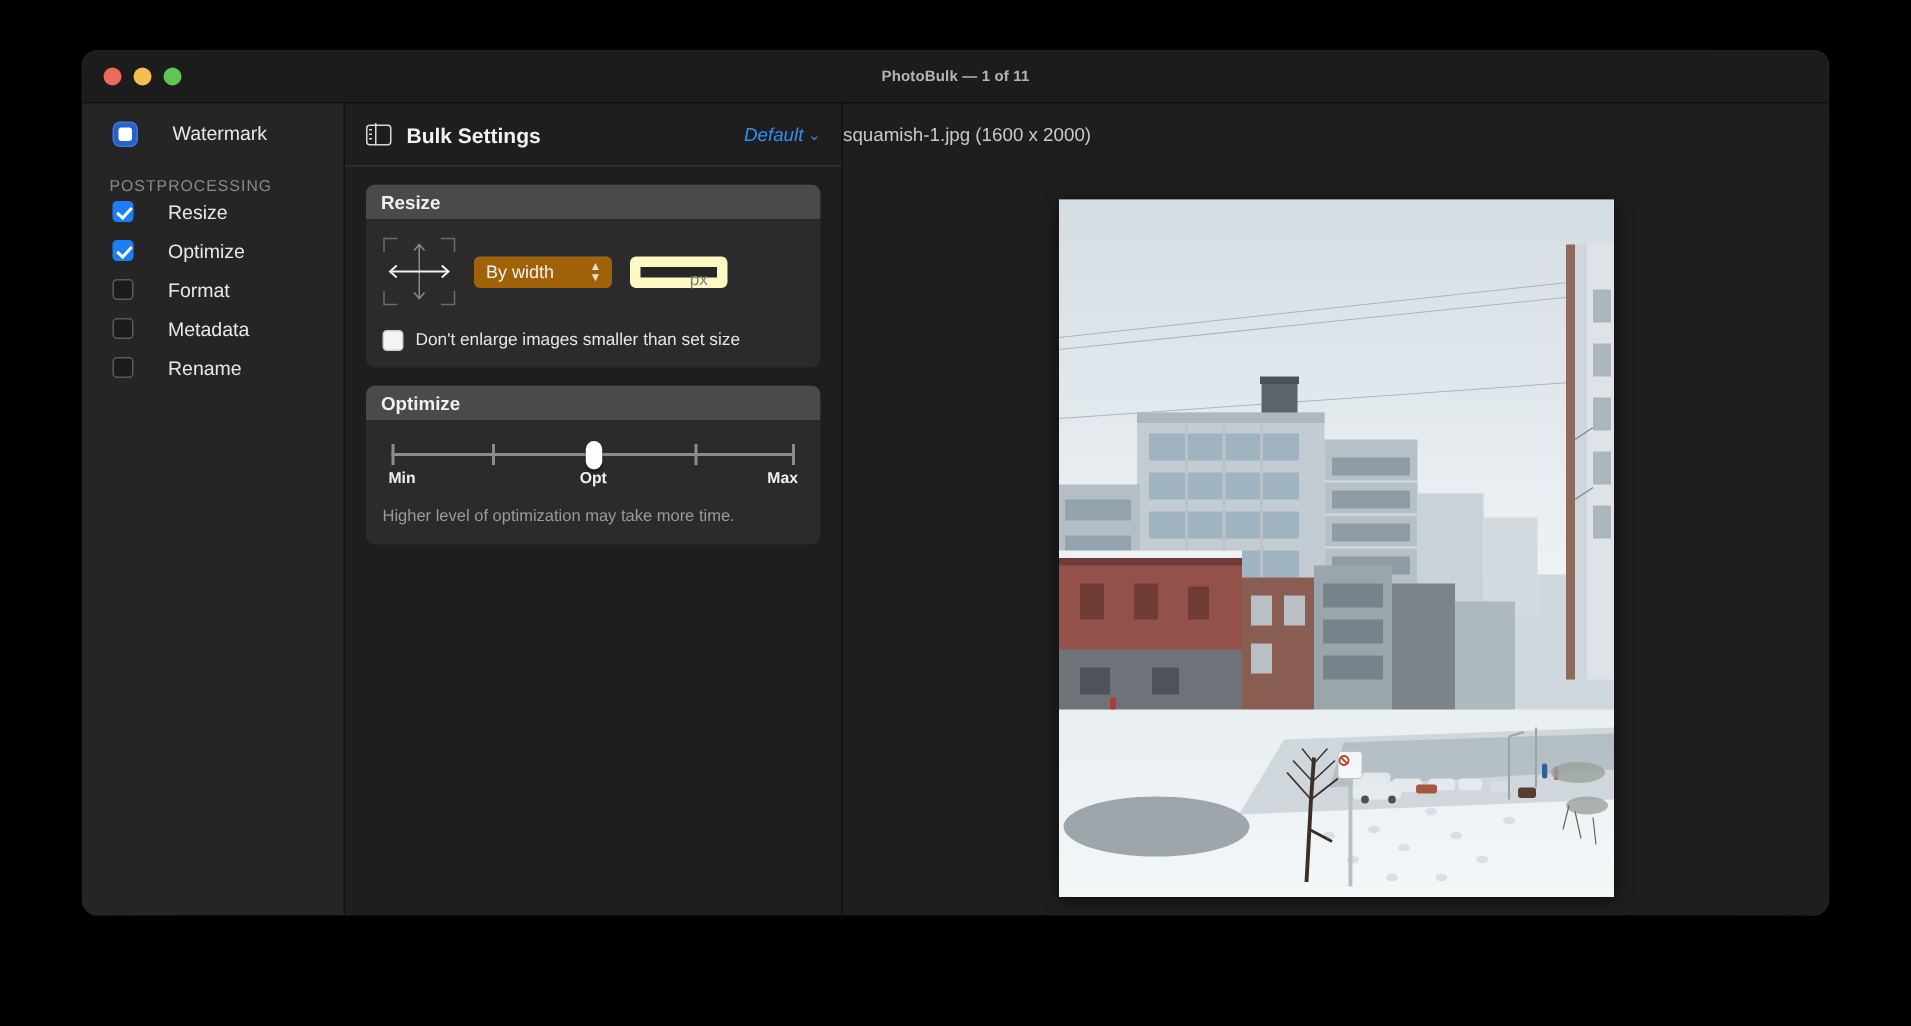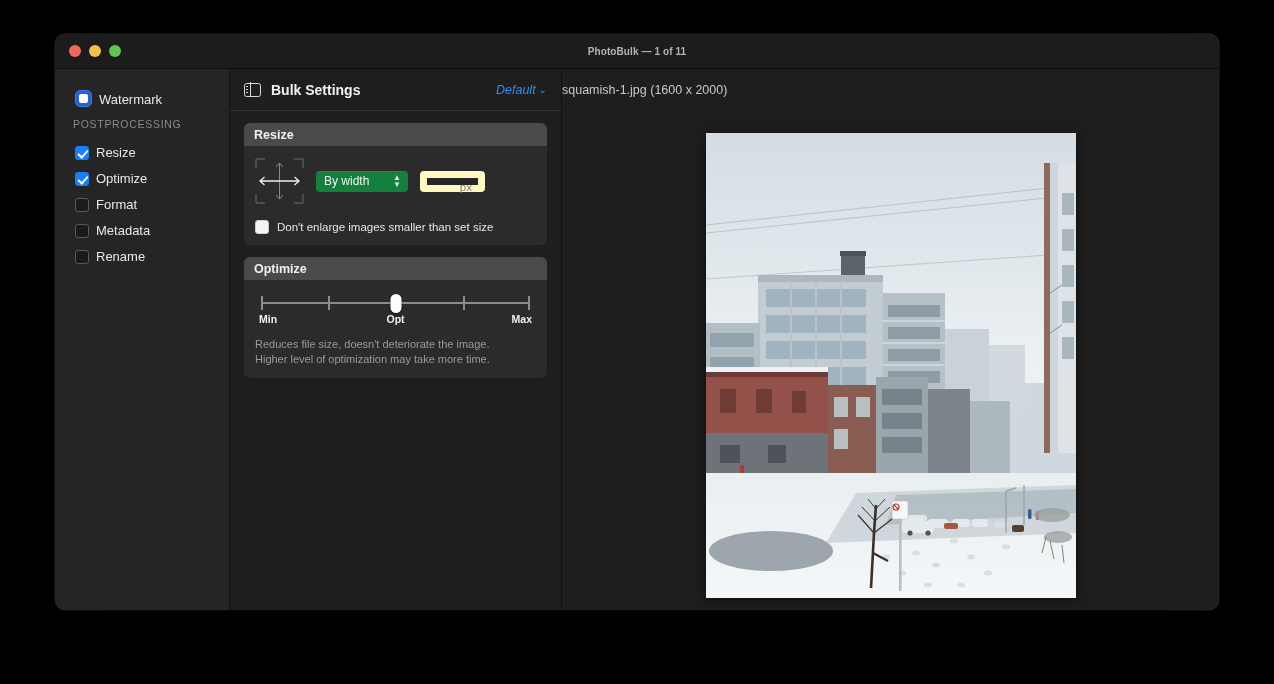--- a/index.html
+++ b/index.html
@@ -43,22 +43,22 @@
   .body { position: relative; height: 541px; width: 100%; display: flex; }
 
   
   .sidebar {
     width: 175px; background: #252525;
     border-right: 0.5px solid #111;
     position: relative;
   }
   .sb-inner { padding: 12px 0 0 0; }
   .chk-row {
-    display: flex; align-items: flex-end;
-    height: 26px; padding-left: 20px; gap: 7px;
+    display: flex; align-items: flex-start;
+    height: 26px; padding-left: 20px; gap: 23px;
     cursor: default;
   }
   .chk-row .lbl { font-size: 13px; color: #e8e8e8; }
   .chk {
     width: 14px; height: 14px; border-radius: 3px;
     background: #1b1b1b; border: 1px solid #5a5a5a;
     flex: 0 0 auto; position: relative;
   }
   .chk.checked { background: #1b7ef5; border-color: #1b7ef5; }
   .chk.checked::after {
@@ -102,21 +102,21 @@
     padding-left: 10px; font-size: 12.5px; font-weight: bold; color: #f0f0f0;
   }
   .card-body { padding: 12px 11px 11px 11px; }
 
   .resize-row { display: flex; align-items: center; gap: 12px; }
   .resize-icon { width: 49px; height: 46px; position: relative; flex: 0 0 auto; }
   .resize-icon svg { display: block; }
 
   .select {
     position: relative; width: 92px; height: 21px; border-radius: 4px;
-    background: #15803d; display: flex; align-items: center;
+    background: #a16207; display: flex; align-items: center;
     padding-left: 8px; font-size: 12px; color: #f2f2f2; cursor: default;
     box-shadow: 0 0.5px 0 rgba(255,255,255,0.12) inset;
   }
   .select .stepper { position: absolute; right: 7px; top: 3px; display: flex; flex-direction: column; line-height: 7px; }
   .select .stepper span { font-size: 8px; color: #e2e2e2; }
   .pxfield {
     width: 65px; height: 21px; border-radius: 4px; background: #262626;
     border: 7px solid #fef9c3; position: relative;
   }
   .pxfield .unit { position: absolute; right: 6px; top: 3px; font-size: 11.5px; color: #7e7e7e; }
@@ -280,21 +280,20 @@
                 <div class="tick" style="left:calc(100% - 2px)"></div>
                 <div class="thumb"></div>
               </div>
               <div class="ticklabels">
                 <span class="tl-min">Min</span>
                 <span class="tl-opt">Opt</span>
                 <span class="tl-max">Max</span>
               </div>
             </div>
             <div class="desc">
-              <div>Reduces file size, doesn't deteriorate the image.</div>
               <div>Higher level of optimization may take more time.</div>
             </div>
           </div>
         </div>
 
       </div>
 
       <div class="preview">
         <div class="preview-caption">squamish-1.jpg (1600 x 2000)</div>
         <div class="photo-frame">

